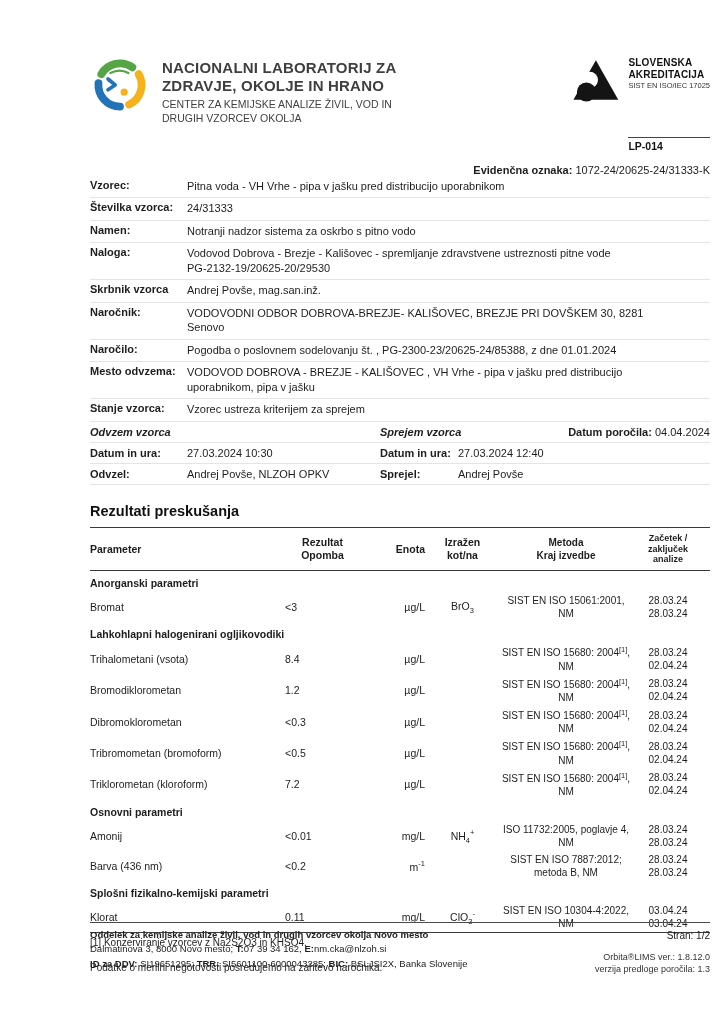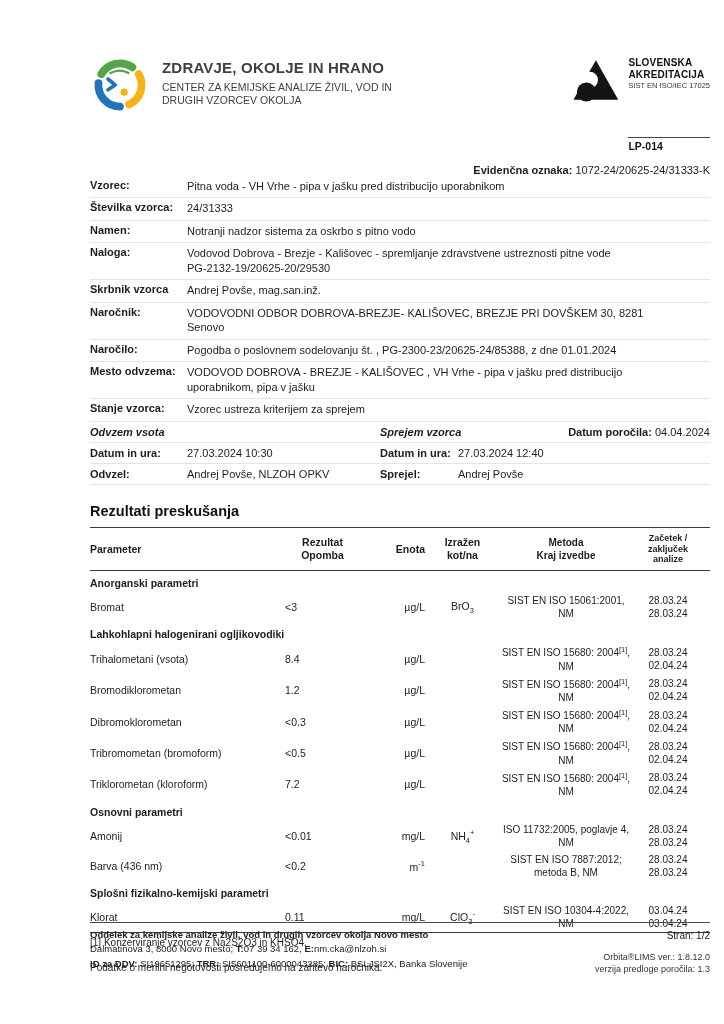--- a/index.html
+++ b/index.html
@@ -87,20 +87,21 @@
       <svg class="logo" viewBox="0 0 100 100">
         <path d="M18.8 32 A36 36 0 0 1 70.6 20.5" stroke="#55a546" stroke-width="13" fill="none" stroke-linecap="round"></path>
         <path d="M81.2 32 A36 36 0 0 1 65.2 82.6" stroke="#f6b21a" stroke-width="13" fill="none" stroke-linecap="round"></path>
         <path d="M50 86 A36 36 0 0 1 14.1 46.9" stroke="#2273b8" stroke-width="13" fill="none" stroke-linecap="round"></path>
         <path d="M30 40 L42 50 L30 58" stroke="#2273b8" stroke-width="6" fill="none" stroke-linecap="round" stroke-linejoin="round"></path>
         <circle cx="57" cy="62" r="6" fill="#f6b21a"></circle>
         <path d="M34 30 Q50 22 64 30" stroke="#55a546" stroke-width="4" fill="none" stroke-linecap="round"></path>
       </svg>
       <div class="org">
         <div class="org-name">
+          <div>NACIONALNI LABORATORIJ ZA</div>
           <div>ZDRAVJE, OKOLJE IN HRANO</div>
         </div>
         <div class="org-sub">
           <div>CENTER ZA KEMIJSKE ANALIZE ŽIVIL, VOD IN</div>
           <div>DRUGIH VZORCEV OKOLJA</div>
         </div>
       </div>
     </div>
     <div class="accr">
       <svg viewBox="0 0 58 50">
@@ -160,21 +161,21 @@
       </div>
       <div class="meta-row divided">
         <div class="meta-label">Stanje vzorca:</div>
         <div class="meta-value">Vzorec ustreza kriterijem za sprejem</div>
       </div>
     </div>
 
   <div>
     <div class="block-row">
       <div class="b-left">
-        <span class="b-title">Odvzem vsota</span>
+        <span class="b-title">Odvzem vzorca</span>
       </div>
       <div class="b-right">
         <span class="b-title">Sprejem vzorca</span>
         <span class="b-report"><b>Datum poročila:</b><span> 04.04.2024</span></span>
       </div>
     </div>
     <div class="block-row">
       <div class="b-left">
         <span class="b-label">Datum in ura:</span>
         <span>27.03.2024 10:30</span>

